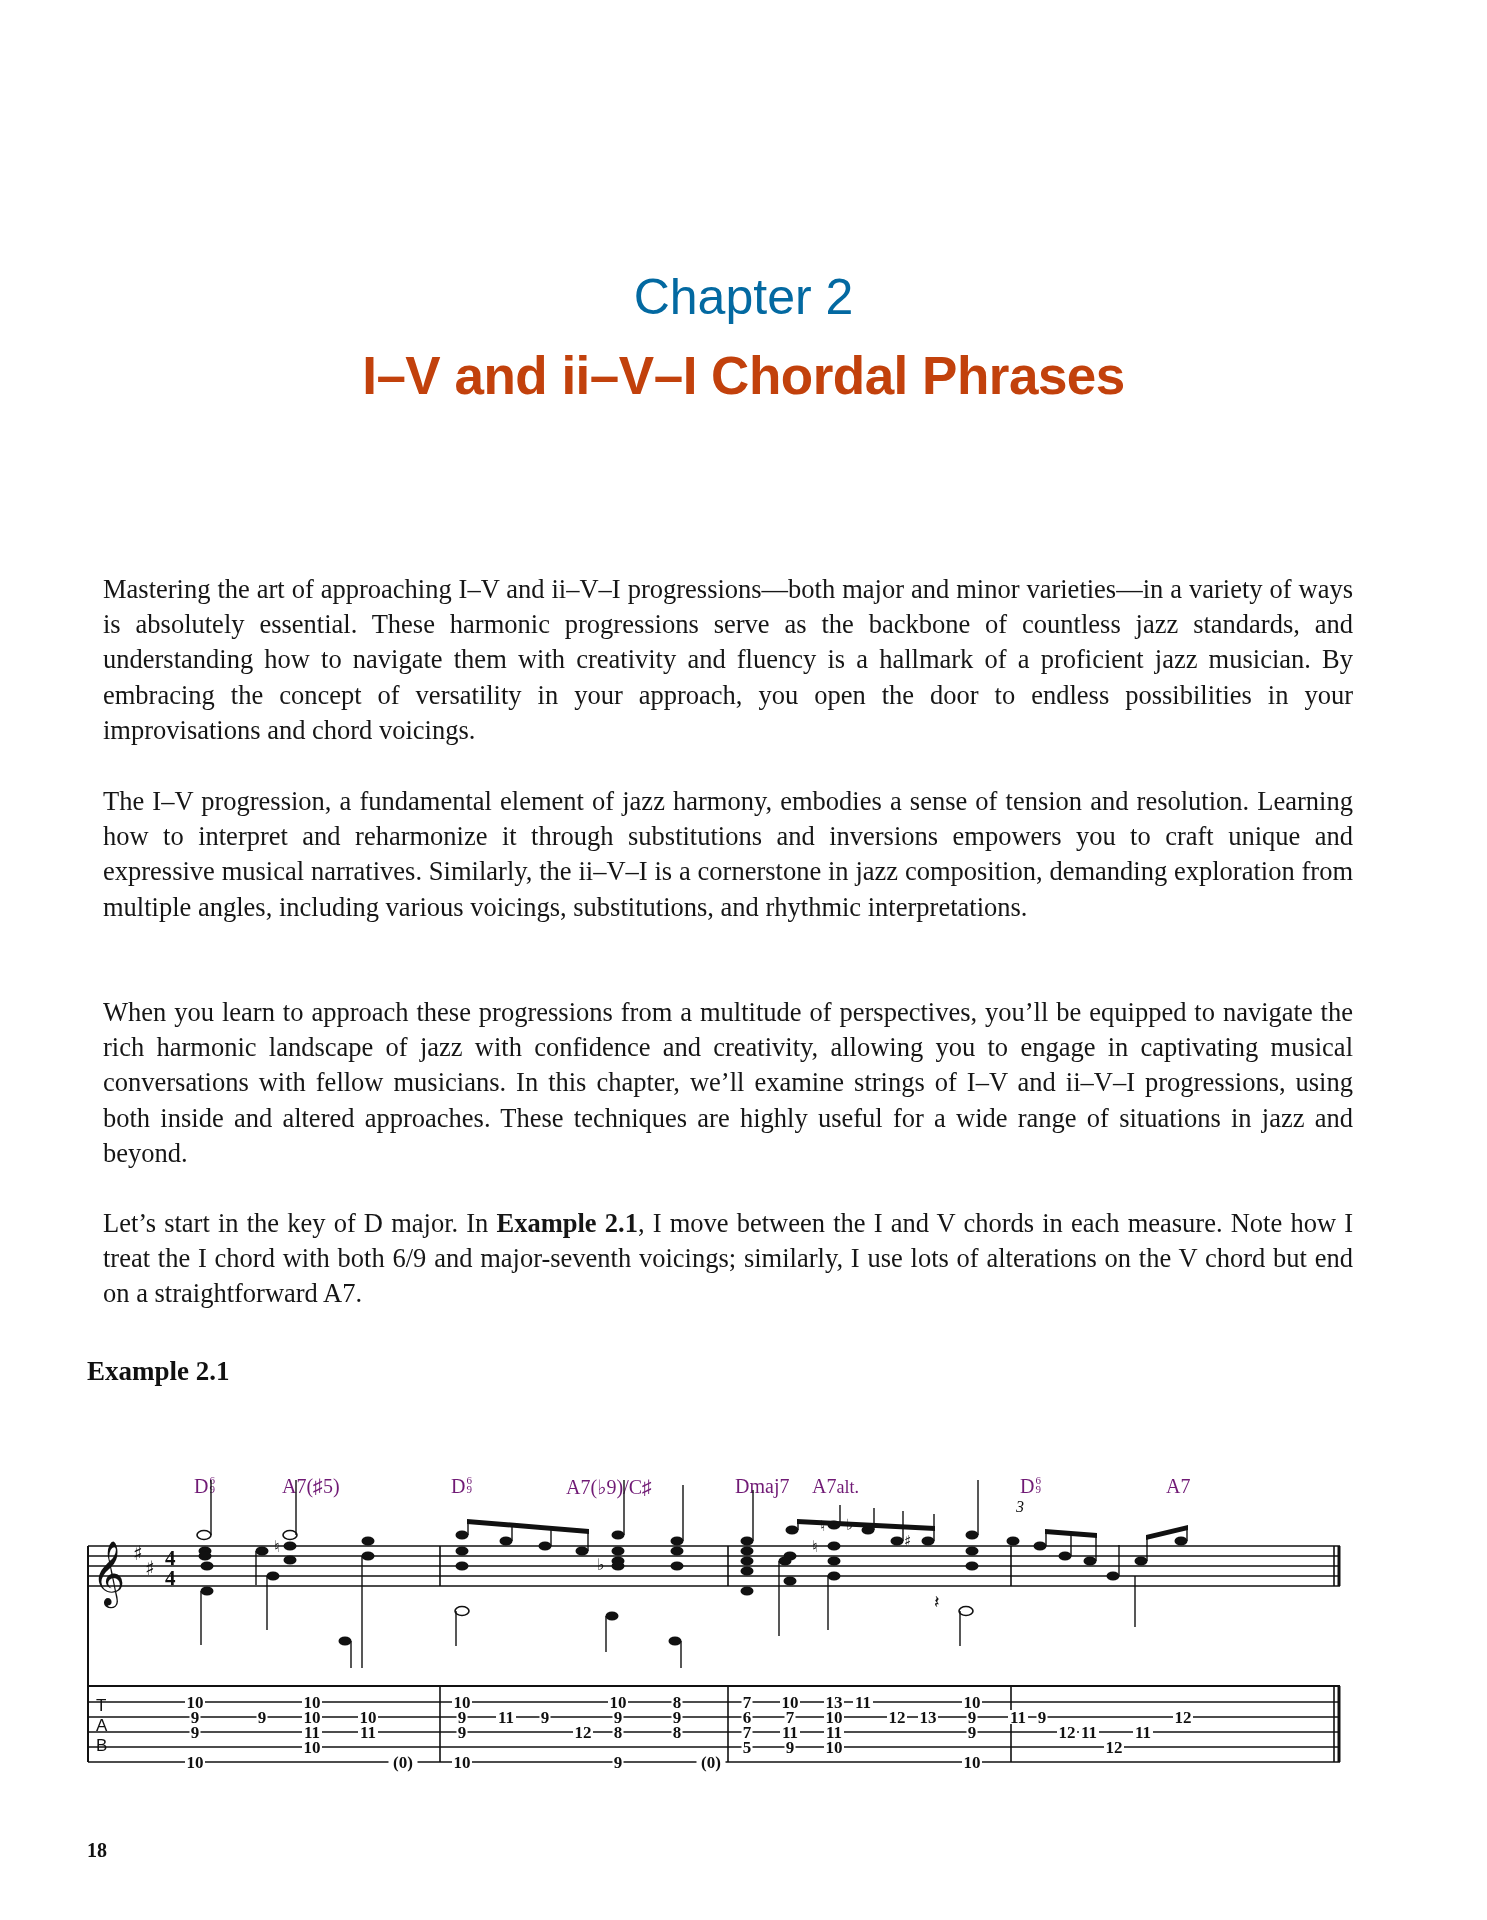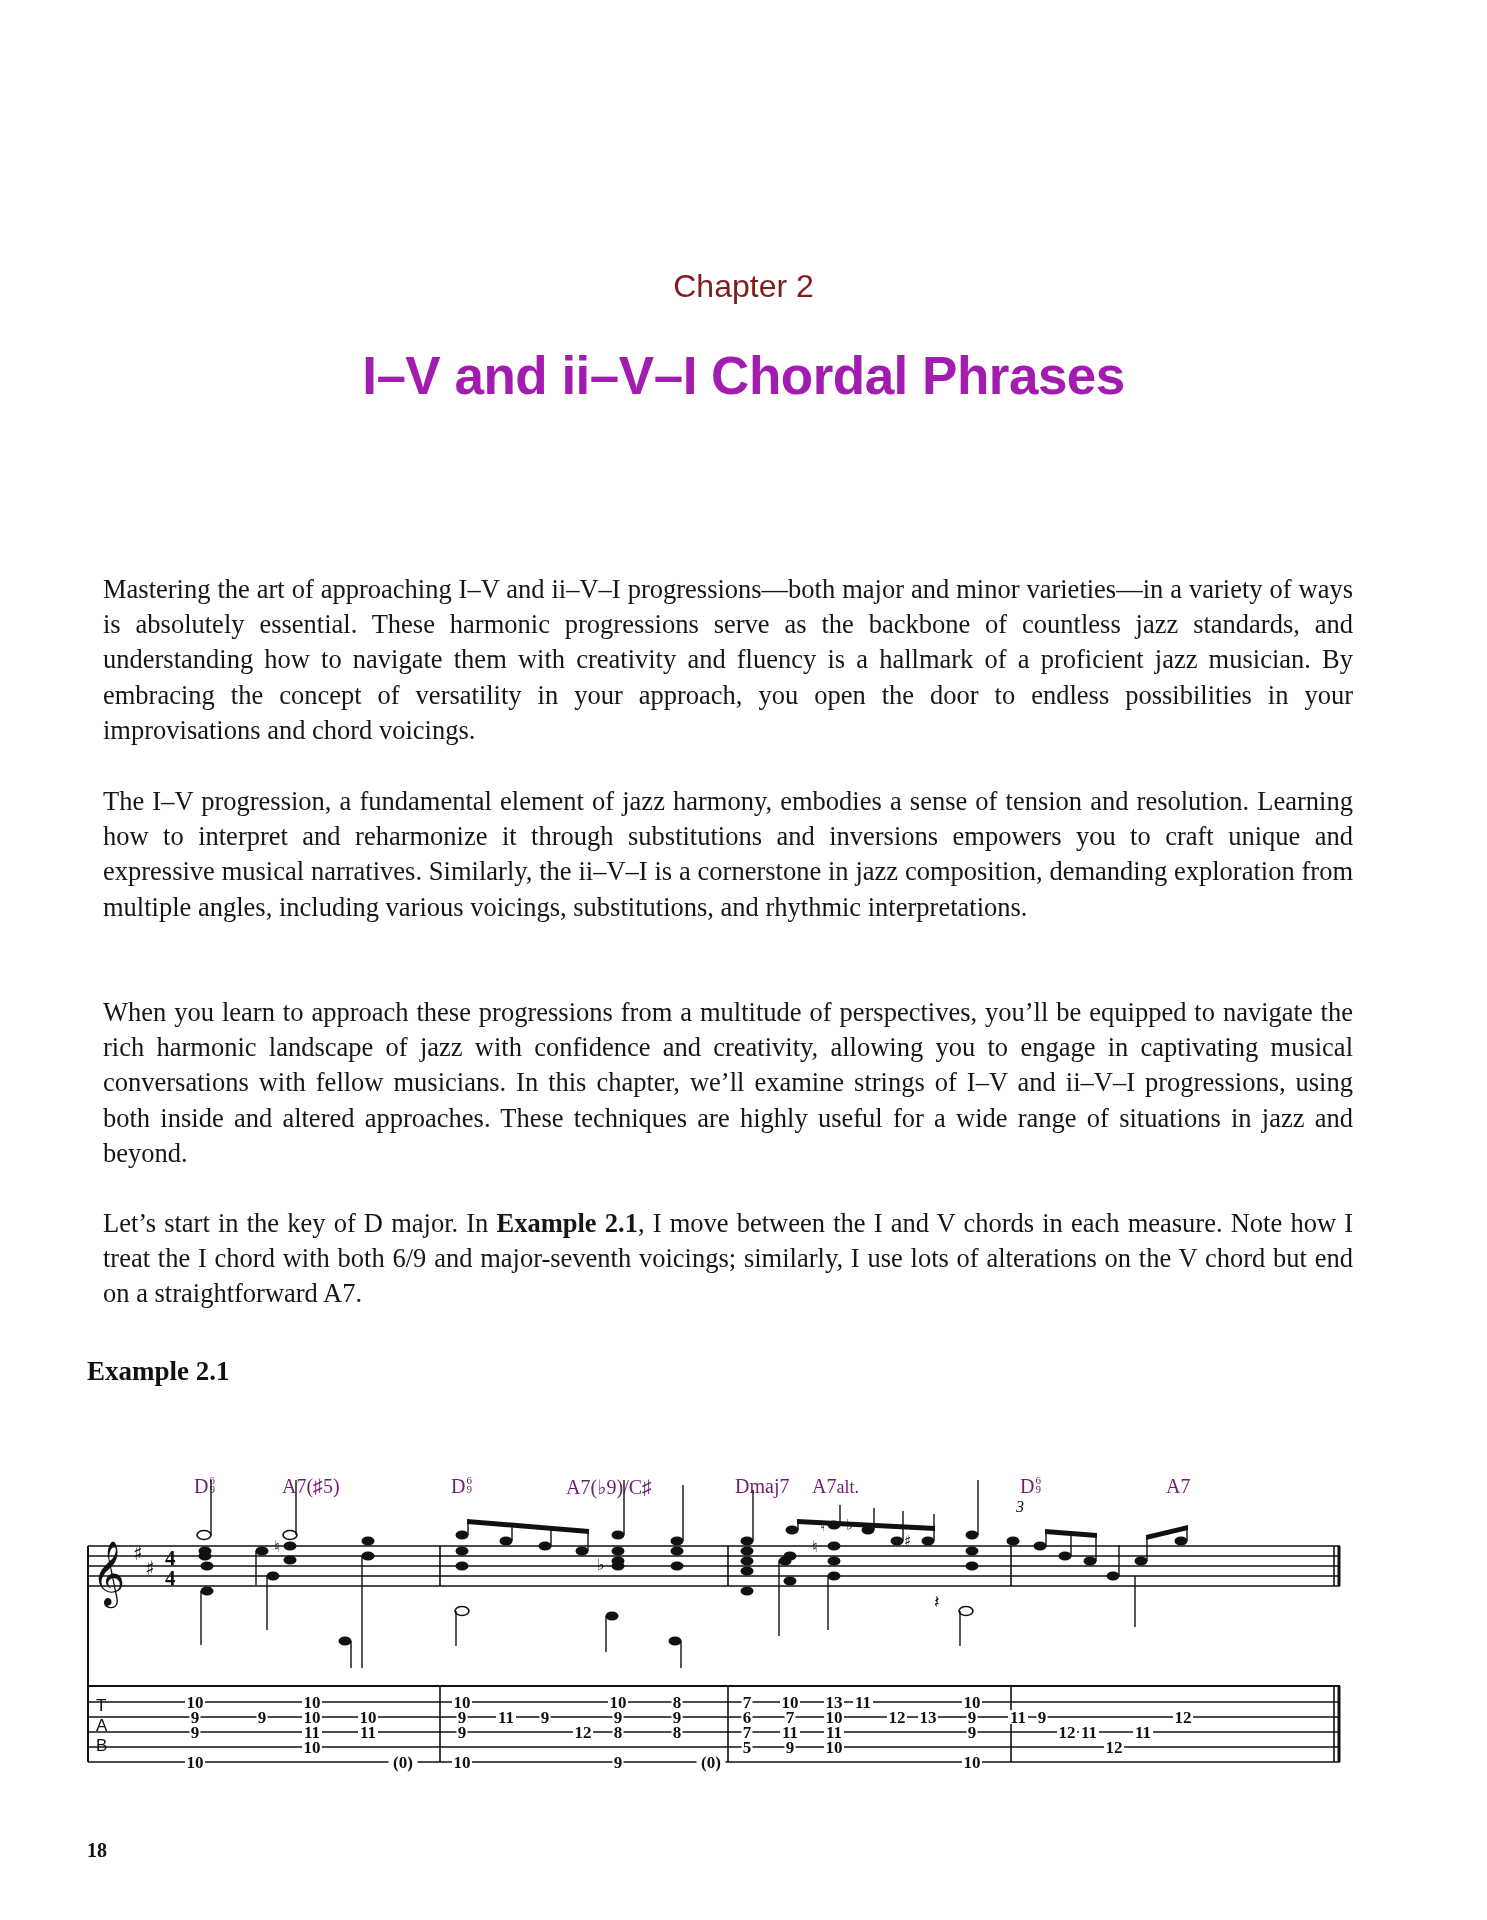--- a/index.html
+++ b/index.html
@@ -1,23 +1,23 @@
 <!DOCTYPE html>
 <html><head>
 <meta charset="utf-8">
 <style>
   html, body { margin: 0; padding: 0; background: #ffffff; }
   body { width: 1487px; height: 1920px; position: relative; overflow: hidden; color: #111; }
   .chapter-num {
     position: absolute; left: 0; width: 1487px; top: 268px; text-align: center;
-    font-family: "Liberation Sans", "DejaVu Sans", sans-serif; font-size: 32px; font-weight: 400; color: #7f1d1d;
+    font-family: "Liberation Sans", "DejaVu Sans", sans-serif; font-size: 50px; font-weight: 400; color: #0369a1;
   }
   .chapter-title {
     position: absolute; left: 0; width: 1487px; top: 345px; text-align: center;
-    font-family: "Liberation Sans", "DejaVu Sans", sans-serif; font-size: 53px; font-weight: 700; color: #a21caf;
+    font-family: "Liberation Sans", "DejaVu Sans", sans-serif; font-size: 53px; font-weight: 700; color: #c2410c;
     letter-spacing: -0.5px;
   }
   .para {
     position: absolute; left: 87px; width: 1250px;
     font-family: "Liberation Serif", "DejaVu Serif", serif; font-size: 26.5px; line-height: 35.2px;
     text-align: justify; color: #161616; margin: 16px;
   }
   .para b { font-weight: 700; }
   #p1 { top: 556px; }
   #p2 { top: 768px; }

